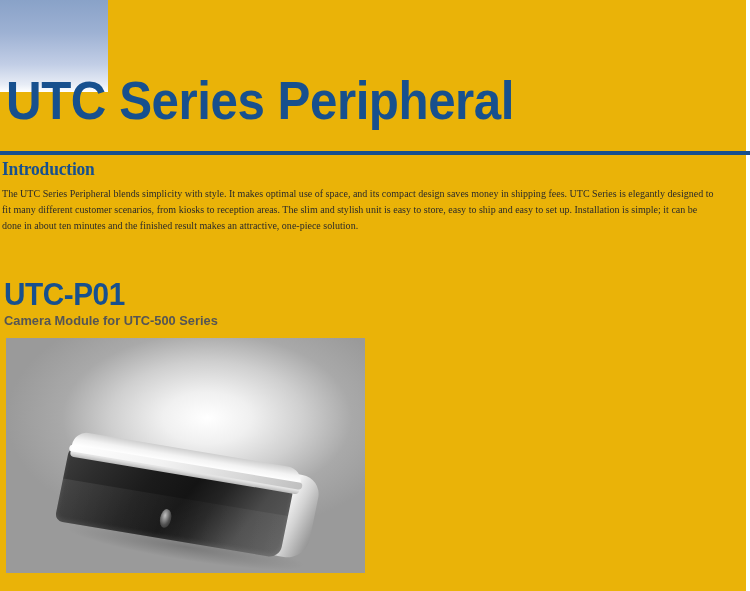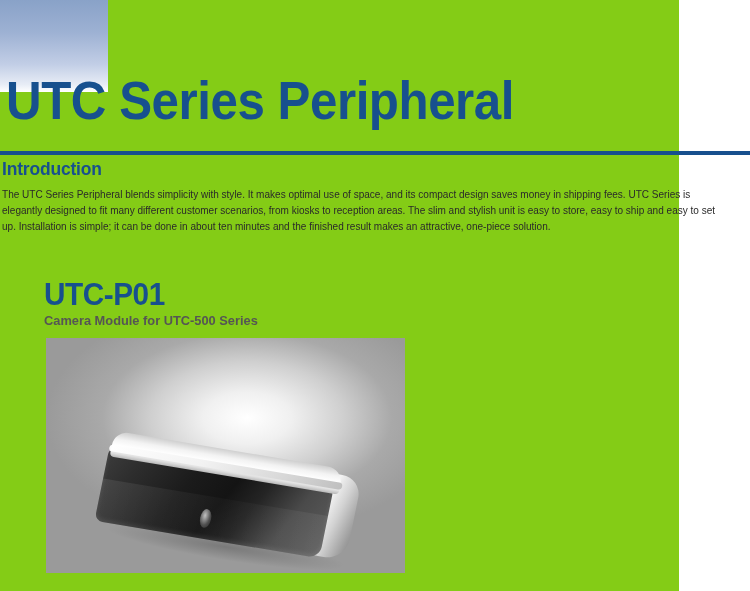--- a/index.html
+++ b/index.html
@@ -11,23 +11,23 @@
   body {
     width: 750px;
     height: 591px;
     overflow: hidden;
     font-family: "Liberation Sans", "DejaVu Sans", sans-serif;
     position: relative;
   }
 
   .page {
     position: relative;
-    width: 679px;
+    width: 746px;
     height: 591px;
-    background: #84cc16;
+    background: #eab308;
   }
 
   
   .header {
     position: relative;
     height: 155px;
   }
   .header-gradient {
     position: absolute;
     left: 0;
@@ -58,20 +58,21 @@
     height: 4px;
     background: #17508e;
   }
 
   
   .intro-section {
     position: absolute;
     left: 0;
     top: 158px;
     width: 750px;
+    font-family: Liberation Serif, serif;
   }
   .intro-heading {
     font-size: 19px;
     font-weight: bold;
     color: #17508e;
     margin: 0 0 6px 2px;
     letter-spacing: -0.2px;
     transform: scaleX(0.92);
     transform-origin: left center;
   }
@@ -91,21 +92,20 @@
     position: absolute;
     left: 0;
     top: 278px;
     width: 750px;
     display: flex;
     gap: 20px;
   }
   .product {
     width: 365px;
     flex: 0 0 365px;
-    padding-left: 40px;
   }
   .product-name {
     font-size: 32px;
     font-weight: bold;
     color: #17508e;
     line-height: 1.05;
     margin: 0 0 2px 4px;
     letter-spacing: -0.5px;
     white-space: nowrap;
     transform: scaleX(0.93);

